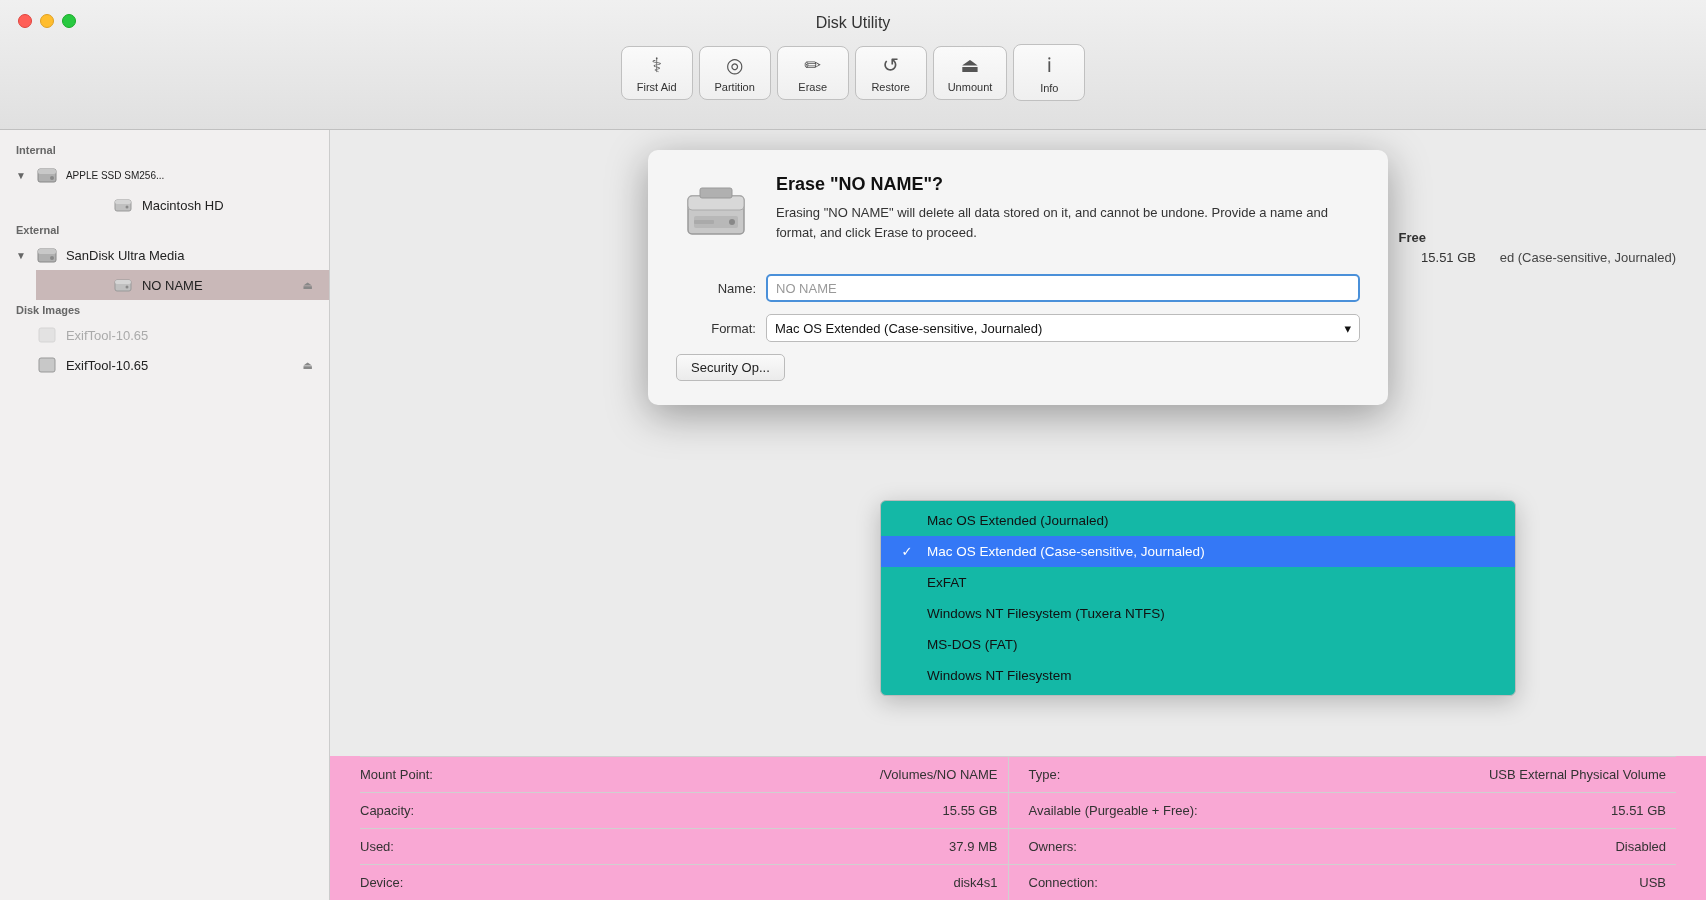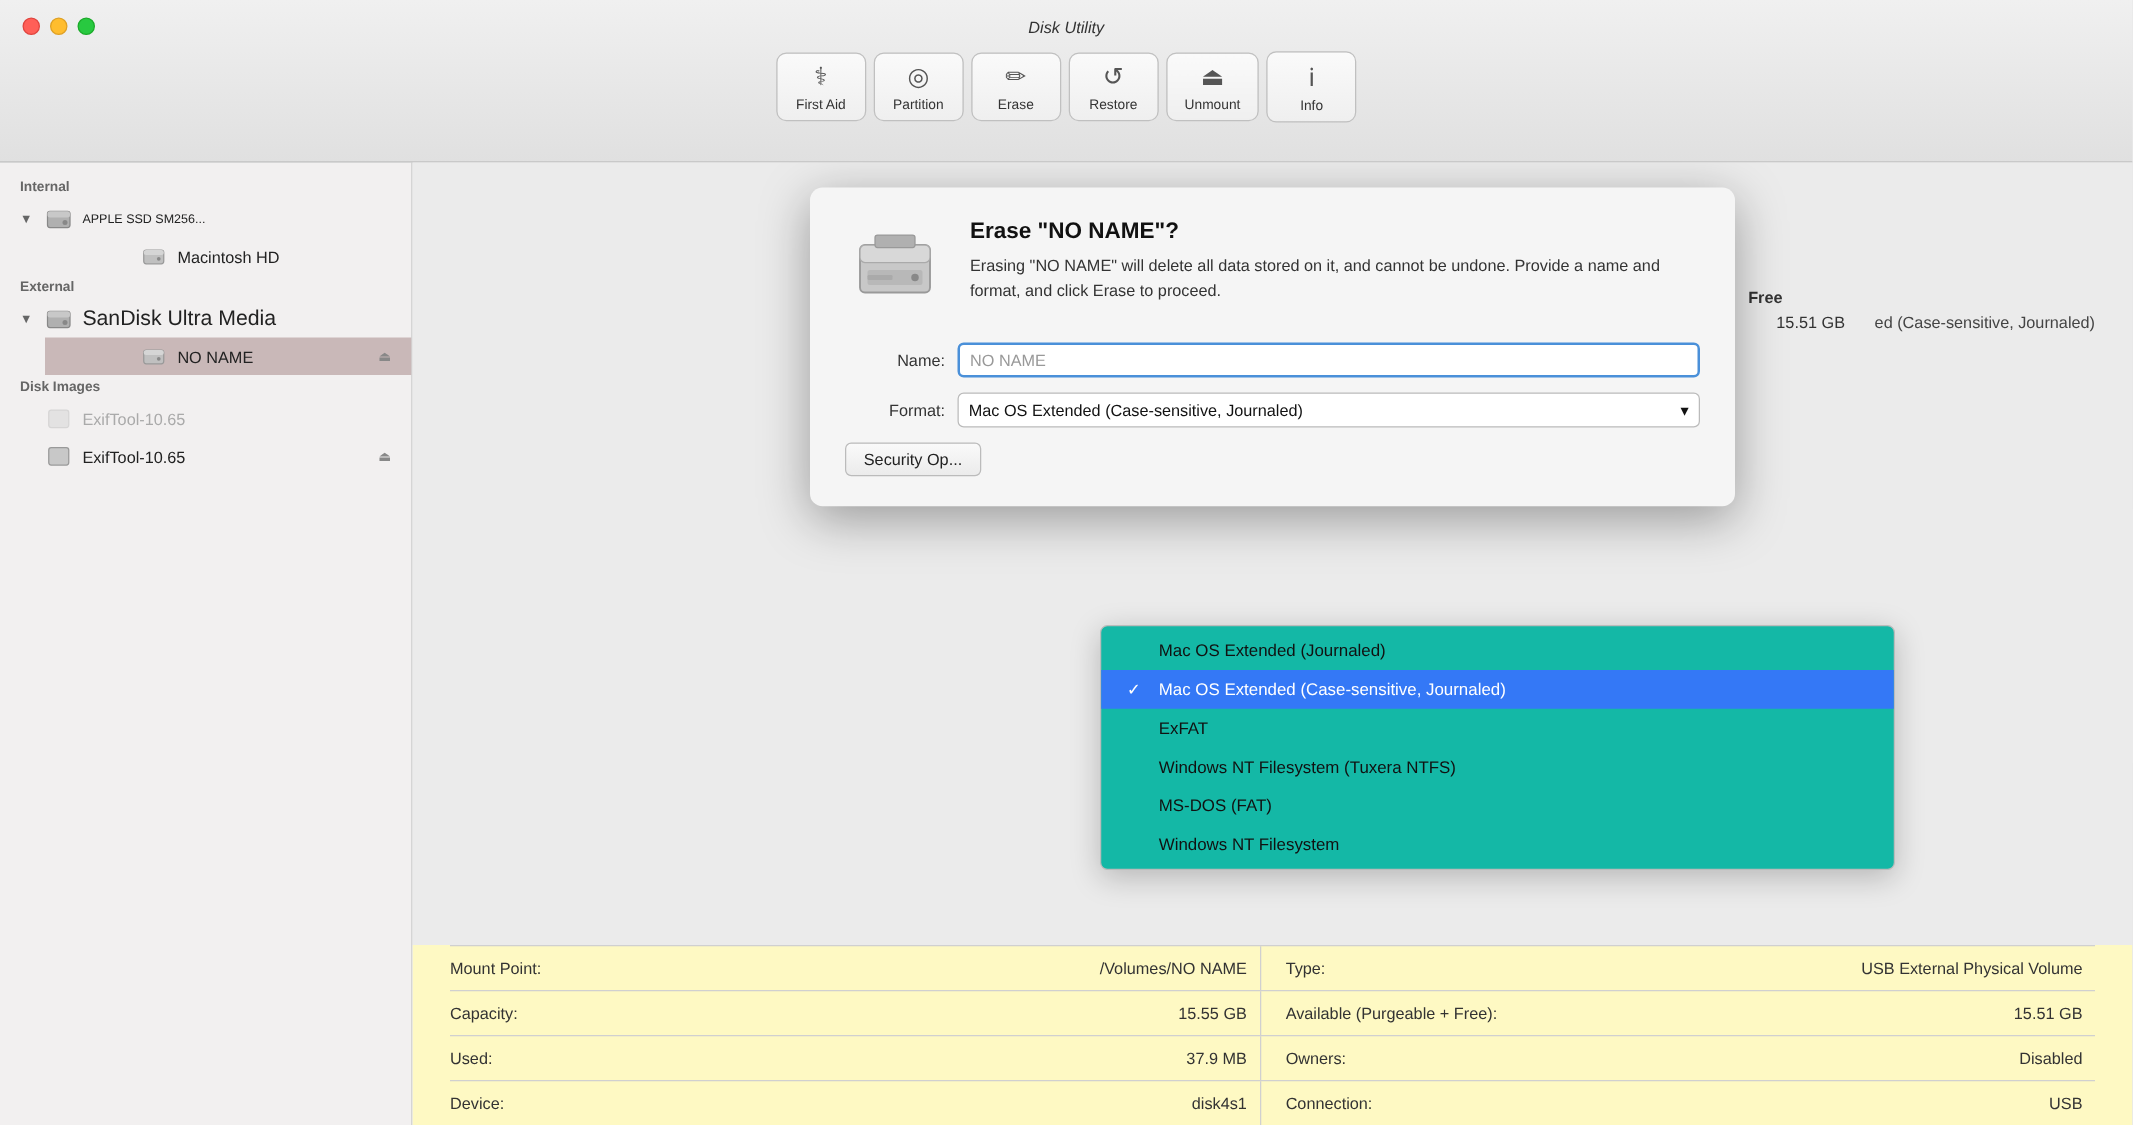--- a/index.html
+++ b/index.html
@@ -34,26 +34,25 @@
       height: 14px;
       border-radius: 50%;
       border: 1px solid rgba(0,0,0,0.2);
       cursor: pointer;
     }
     .control-close { background: #ff5f57; border-color: #e0443e; }
     .control-min { background: #ffbd2e; border-color: #dfa023; }
     .control-max { background: #28c940; border-color: #1aab29; }
 
     .window-title {
-      font-size: 13px;
+      font-size: 16px;
       font-weight: 500;
       color: #333;
       margin-top: 14px;
       margin-bottom: 12px;
-      font-style: italic;
     }
 
     .toolbar {
       display: flex;
       gap: 6px;
       align-items: center;
     }
     .toolbar-btn {
       display: flex;
       flex-direction: column;
@@ -142,21 +141,21 @@
       font-size: 13px;
       color: #444;
     }
 
     
     .details-table {
       position: absolute;
       bottom: 0;
       left: 0;
       right: 0;
-      background: #fef9c3;
+      background: #f9a8d4;
       padding: 0 30px;
     }
     .details-row {
       display: flex;
       border-top: 1px solid #d0d0d0;
     }
     .details-cell {
       flex: 1;
       padding: 10px 0;
       display: flex;
@@ -369,21 +368,21 @@
       <div class="sidebar-section-header">External</div>
       <div class="sidebar-item">
         <span class="tree-arrow">▼</span>
         <span class="disk-icon">
           <svg viewBox="0 0 22 22" fill="none">
             <rect x="2" y="5" width="18" height="13" rx="2" fill="#b0b0b0" stroke="#888" stroke-width="1"></rect>
             <rect x="2" y="5" width="18" height="5" rx="2" fill="#c8c8c8"></rect>
             <circle cx="16" cy="14" r="2" fill="#888"></circle>
           </svg>
         </span>
-        <span style="font-size: 17px;">SanDisk Ultra Media</span>
+        <span style="font-size: 13px;">SanDisk Ultra Media</span>
       </div>
       <div class="sidebar-item child selected">
         <span class="tree-arrow" style="visibility: hidden;">▼</span>
         <span class="disk-icon">
           <svg viewBox="0 0 22 22" fill="none">
             <rect x="3" y="6" width="16" height="11" rx="2" fill="#c0c0c0" stroke="#999" stroke-width="1"></rect>
             <rect x="3" y="6" width="16" height="4" rx="2" fill="#d5d5d5"></rect>
             <circle cx="15" cy="13" r="1.5" fill="#888"></circle>
           </svg>
         </span>

